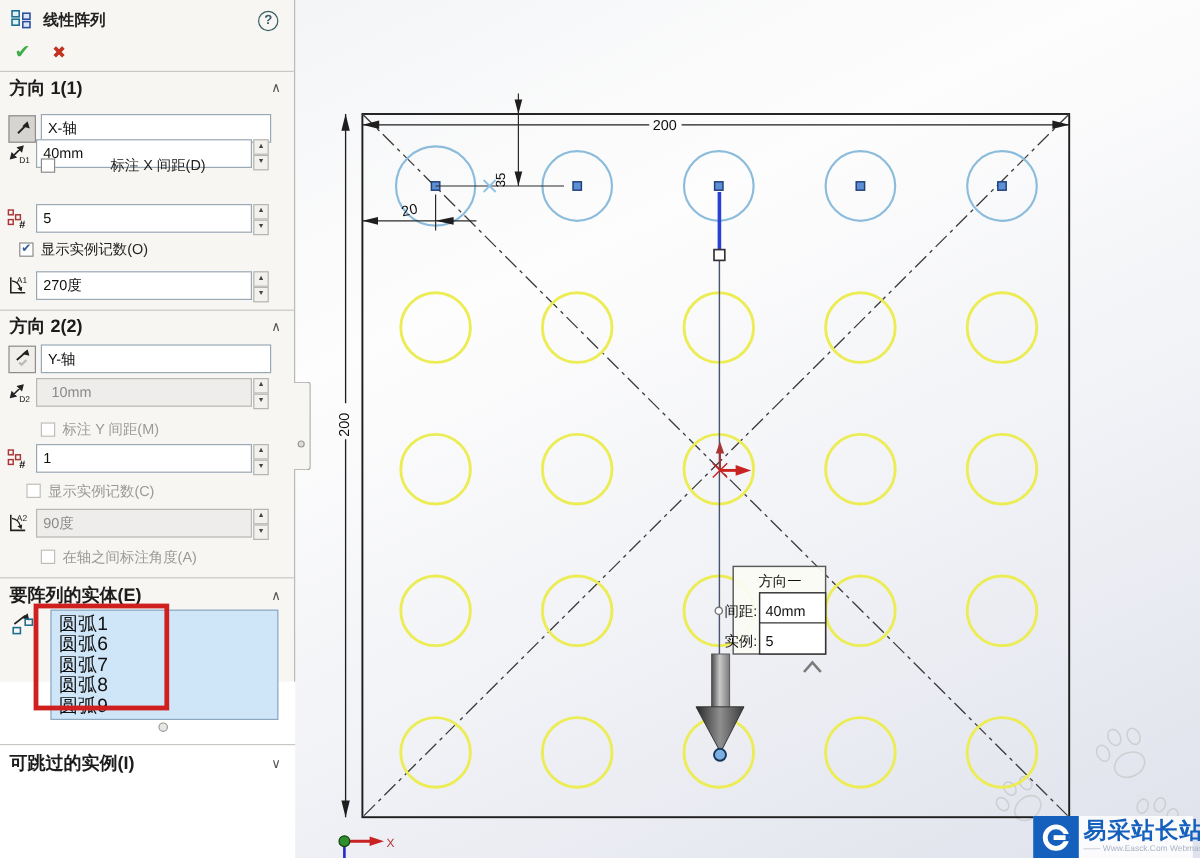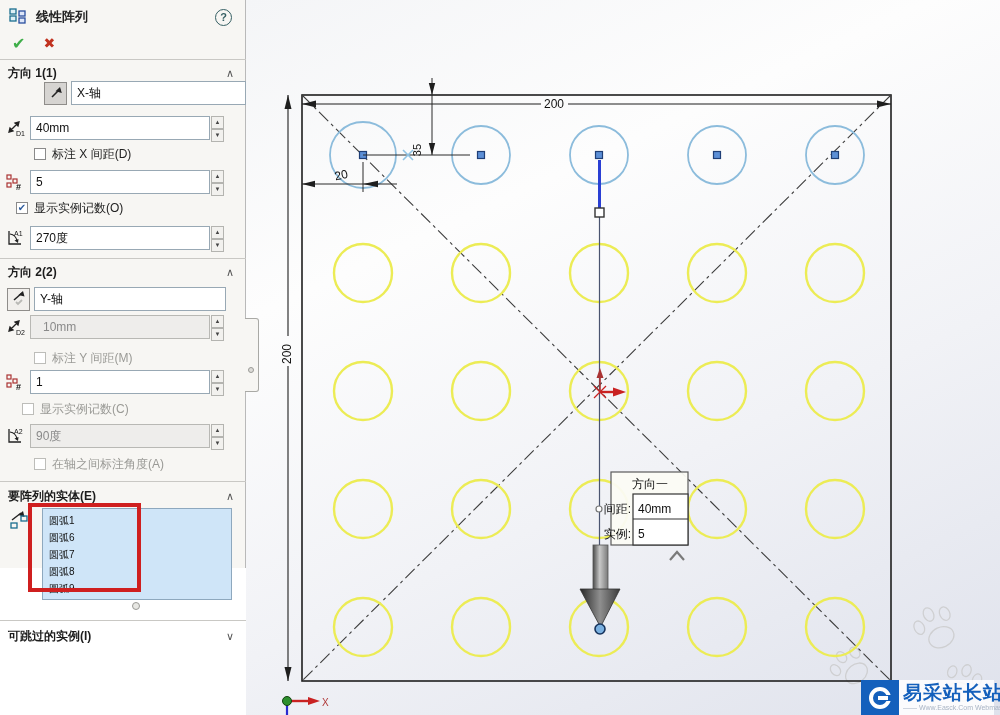--- a/index.html
+++ b/index.html
@@ -10,42 +10,42 @@
   
   .panel { position:absolute; left:0; top:0; width:246px; height:568px;
     background:#f7f6f3; border-right:1px solid #b9b9b9; z-index:2; }
   .prow { position:absolute; left:0; width:246px; display:flex; align-items:center; }
   .ptitle-text { font-size:13px; font-weight:bold; color:#222; margin-left:6px; }
   .help-badge { margin-left:auto; margin-right:14px; width:17px; height:17px; border:1.5px solid #355f63;
     border-radius:50%; color:#355f63; font-size:11px; font-weight:bold; display:flex; align-items:center; justify-content:center; }
   .ok-glyph { color:#3fae49; font-size:16px; font-weight:bold; margin-left:12px; }
   .cancel-glyph { color:#c1321f; font-size:14px; font-weight:bold; margin-left:18px; }
   .pdivider { position:absolute; left:0; width:246px; height:1px; background:#c9c8c4; }
-  .sect-head { font-size:12px; font-weight:bold; color:#1c1c1c; padding-left:8px; }
+  .sect-head { font-size:15px; font-weight:bold; color:#1c1c1c; padding-left:8px; }
   .sect-chev { margin-left:auto; margin-right:12px; color:#555; font-size:11px; }
   .icon-cell { width:30px; display:flex; justify-content:center; align-items:center; flex:none; }
   .dir-btn { width:23px; height:23px; background:#d6d4d1; border:1px solid #8f8d8a;
     display:flex; align-items:center; justify-content:center; margin-left:7px; flex:none; }
   .dir-btn.second { background:#f1efec; }
   .txt-input { height:24px; border:1px solid #98a8b4; background:#fff; font-size:12px; color:#111;
     padding:0 5px; display:flex; align-items:center; }
   .txt-input.disabled { background:#eeedeb; color:#8a8a8a; border-color:#b8b8b4; }
   .spinner { width:13px; height:24px; display:flex; flex-direction:column; flex:none; margin-left:1px; }
   .spinner span { flex:1; font-size:6px; line-height:11px; color:#444; text-align:center;
     border:1px solid #b4b4b0; background:#f2f1ee; }
   .chk-row { display:flex; align-items:center; }
   .chk-box { width:12px; height:12px; border:1px solid #8a8a8a; background:#fff; flex:none;
     display:flex; align-items:center; justify-content:center; font-size:10px; color:#2f5d9e; }
   .chk-box.checked::after { content:"✔"; margin-top:-2px; }
   .chk-box.dim { border-color:#bdbdb9; }
   .chk-label { font-size:12px; color:#222; margin-left:6px; }
   .chk-label.dim { color:#9a9a96; }
   .listbox { position:absolute; left:42px; top:508px; width:190px; height:92px;
     background:#cfe5f8; border:1px solid #8ea8be; padding:3px 0 0 6px; overflow:hidden; }
-  .listbox .entity-item { font-size:10px; color:#111; line-height:17px; }
+  .listbox .entity-item { font-size:16px; color:#111; line-height:17px; }
   .resize-dot { position:absolute; left:132px; top:602px; width:8px; height:8px; border-radius:50%;
     background:#e7e7e3; border:1px solid #9a9a96; }
   .red-annot { position:absolute; left:28px; top:503px; width:113px; height:89px;
     border:4px solid #cf1f1f; z-index:6; pointer-events:none; }
   .flyout-tab { position:absolute; left:245px; top:318px; width:14px; height:74px; background:#f7f6f3;
     border:1px solid #a9a9a5; border-left:none; border-radius:0 3px 3px 0; z-index:3; }
   .flyout-dot { position:absolute; left:3px; top:48px; width:6px; height:6px; border-radius:50%;
     background:#dddcd8; border:1px solid #9a9a96; }
 
   
@@ -243,21 +243,21 @@
       <span class="ok-glyph">✔</span>
       <span class="cancel-glyph">✖</span>
     </div>
 
     <div class="pdivider" style="top:59px;"></div>
 
     <div class="prow" style="top:63px; height:20px;">
       <span class="sect-head">方向 1(1)</span>
       <span class="sect-chev">∧</span>
     </div>
-    <div class="prow" style="top:80px; height:26px;padding-left:37px;">
+    <div class="prow" style="top:94px; height:26px;">
       <span class="dir-btn">
         <svg width="14" height="14">
           <line x1="3" y1="11" x2="11" y2="3" stroke="#222" stroke-width="1.6"></line>
           <polygon points="11,1 12.8,7 6.5,5.2" fill="#222"></polygon>
         </svg>
       </span>
       <span class="txt-input" style="margin-left:4px; width:192px;">X-轴</span>
     </div>
     <div class="prow" style="top:115px; height:26px;">
       <span class="icon-cell">
@@ -265,21 +265,21 @@
             <path d="M4 14 L14 4 M4 14 l4 -1 l-3 -3 z M14 4 l-4 1 l3 3 z" stroke="#222" stroke-width="1.3" fill="#222"></path>
         <text x="11" y="18" font-size="7" fill="#111">D1</text>
           </svg>
       </span>
       <span class="txt-input" style="width:180px;">40mm</span>
       <span class="spinner">
           <span>▲</span>
           <span>▼</span>
         </span>
     </div>
-    <div class="prow chk-row" style="top:146px; height:16px; padding-left:34px;">
+    <div class="prow chk-row" style="top:130px; height:16px; padding-left:34px;gap:40px;">
       <span class="chk-box"></span>
       <span class="chk-label">标注 X 间距(D)</span>
     </div>
     <div class="prow" style="top:169px; height:26px;">
       <span class="icon-cell">
         <svg width="20" height="20">
             <g fill="none" stroke="#a33" stroke-width="1.2">
         <rect x="2" y="3" width="4" height="4"></rect>
               <rect x="8" y="7" width="4" height="4"></rect>
               <rect x="2" y="11" width="4" height="4"></rect>

